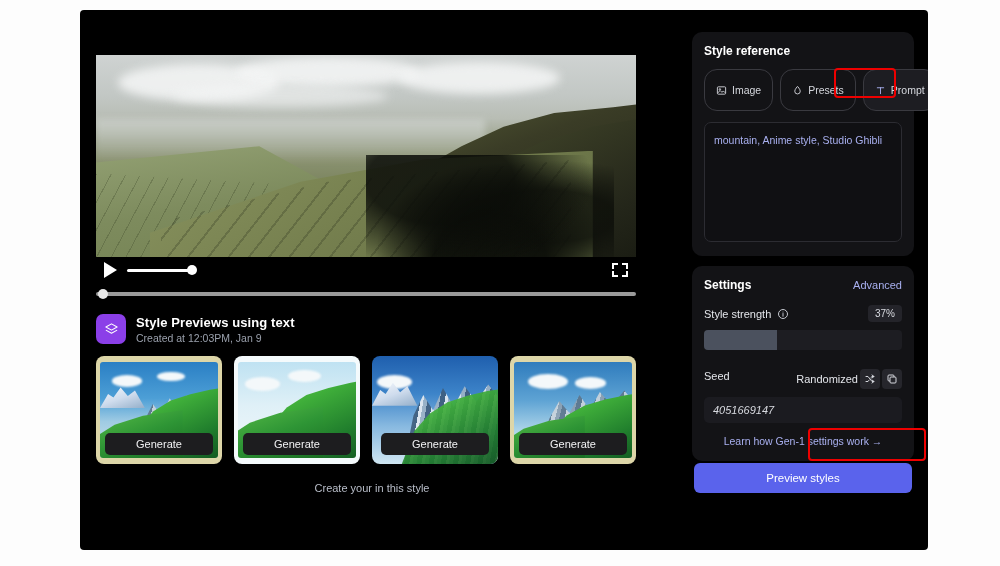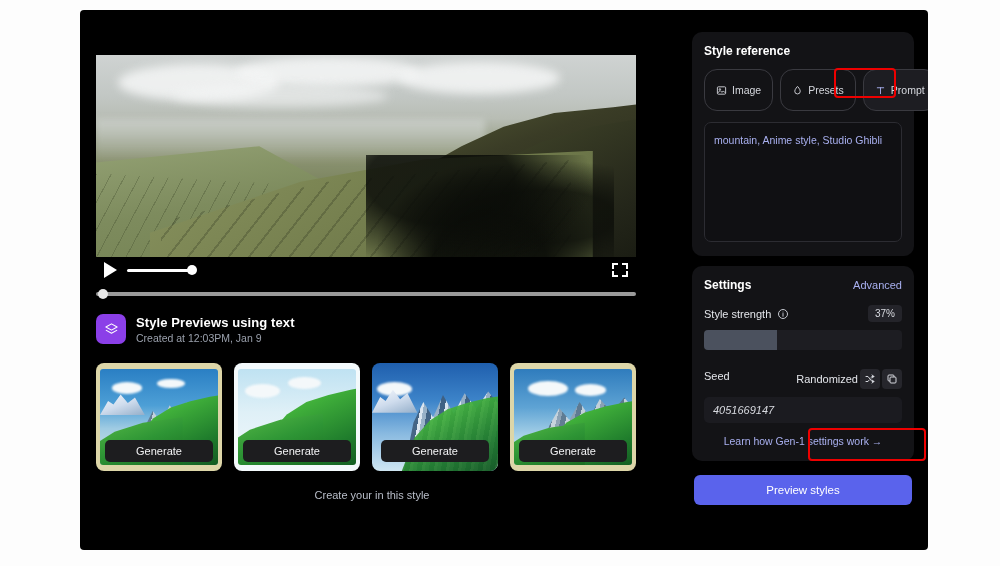--- a/index.html
+++ b/index.html
@@ -115,21 +115,21 @@
   .prev-head { display: flex; align-items: center; gap: 10px; margin-top: 18px; }
   .layers-badge {
     width: 30px; height: 30px; border-radius: 7px;
     background: #8b3fe8;
     display: flex; align-items: center; justify-content: center;
   }
   .prev-title { font-size: 13px; font-weight: bold; color: #ffffff; letter-spacing: .1px; }
   .prev-sub { font-size: 10.5px; color: #9aa0ac; margin-top: 2px; }
 
   
-  .thumbs { display: flex; gap: 12px; margin-top: 19px; }
+  .thumbs { display: flex; gap: 12px; margin-top: 12px; }
   .thumb {
     position: relative; width: 126px; height: 108px;
     border-radius: 8px; overflow: hidden;
   }
   .thumb .art { position: absolute; inset: 0; }
   .gen-btn {
     position: absolute; left: 50%; transform: translateX(-50%);
     bottom: 9px; width: 108px; height: 22px;
     background: #1d1d1f; border-radius: 5px;
     color: #f2f2f4; font-size: 11px;
@@ -223,21 +223,21 @@
     width: 20px; height: 20px; border-radius: 4px; background: #26262c;
     display:flex; align-items:center; justify-content:center; cursor:pointer;
   }
   .seed-input {
     margin-top: 8px; height: 26px; border-radius: 5px; background: #1b1b20;
     display:flex; align-items:center; padding: 0 9px;
     color: #d8dae0; font-size: 11px; cursor: text; font-style: italic;
   }
   .learn { text-align:center; margin-top: 12px; font-size: 10.5px; color:#a9b0f0; cursor:pointer; }
 
-  .action-row { display:flex; gap: 20px; margin-top: 14px; padding: 0 2px; }
+  .action-row { display:flex; gap: 20px; margin-top: 2px; padding: 0 2px; }
   .btn-primary {
     flex: 1; height: 30px; border-radius: 6px; background: #5a63ec;
     color: #fff; font-size: 11.5px;
     display:flex; align-items:center; justify-content:center; cursor:pointer;
   }
   .new-note {
     margin-top: 8px; text-align:center; font-size: 9.5px;
     color: #9aa0ac; line-height: 1.45; padding: 0 6px;
   }
   .new-note b { color: #a9b0f0; }

